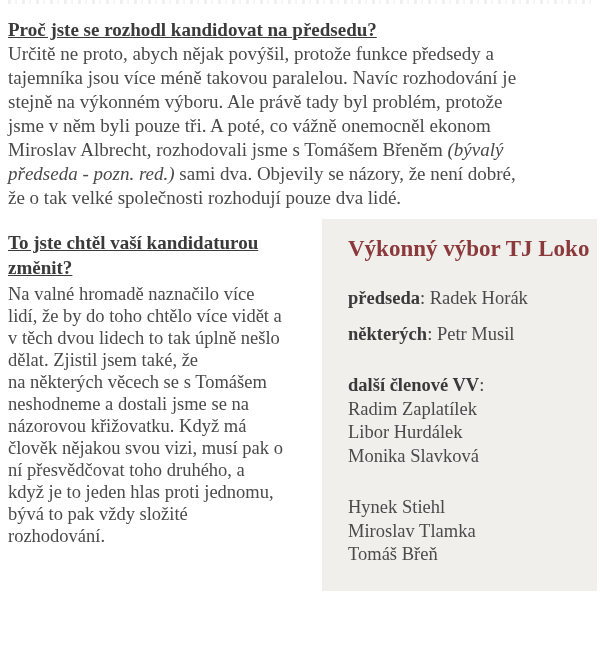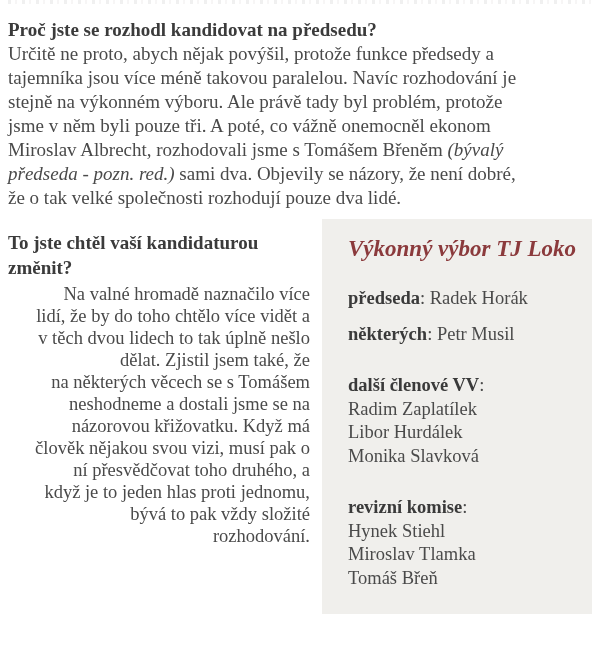--- a/index.html
+++ b/index.html
@@ -36,41 +36,41 @@
     font-size: 19px;
     line-height: 24px;
     color: #4a4a4a;
   }
   h2.question {
     margin: 14px 0 0 0;
     font-size: 19px;
     line-height: 24px;
     font-weight: bold;
     color: #3b3b3b;
+    text-decoration: underline;
   }
   .segs .it { font-style: italic; }
   
   .cols {
     display: flex;
     align-items: stretch;
     margin-top: 9px;
   }
   .left {
     width: 302px;
     flex: none;
   }
   .left h2.question {
     margin-top: 11px;
     line-height: 25px;
   }
   .left p.body {
     margin-top: 3px;
     font-size: 18.5px;
     line-height: 22px;
-    text-align: right;
   }
   aside.box {
     flex: 1;
     margin-left: 12px;
     background: #f0efec;
     padding: 16px 8px 24px 26px;
     box-sizing: border-box;
     min-height: 360px;
   }
   .box-title {
@@ -127,36 +127,35 @@
 neshodneme a dostali jsme se na
 názorovou křižovatku. Když má
 člověk nějakou svou vizi, musí pak o
 ní přesvědčovat toho druhého, a
 když je to jeden hlas proti jednomu,
 bývá to pak vždy složité
 rozhodování.</p>
     </div>
 
     <aside class="box" style="background: rgb(240, 239, 236);">
-      <h3 class="box-title" style="color: rgb(139, 58, 60); font-style: italic;">Výkonný výbor TJ Loko</h3>
+      <h3 class="box-title" style="color: rgb(139, 58, 60);">Výkonný výbor TJ Loko</h3>
 
       <div class="officers">
         <div class="row"><b>předseda</b><span>: Radek Horák</span></div>
         <div class="row"><b>některých</b><span>: Petr Musil</span></div>
       </div>
 
       <div class="group">
         <div class="row"><b>další členové VV</b><span>:</span></div>
         <div class="names lines">Radim Zaplatílek
 Libor Hurdálek
 Monika Slavková</div>
       </div>
 
       <div class="group">
-        <div class="row"><b>revizní komise</b><span>:</span></div>
         <div class="names lines">Hynek Stiehl
 Miroslav Tlamka
 Tomáš Břeň</div>
       </div>
     </aside>
 
   </div>
 </div>
 
 </body></html>

